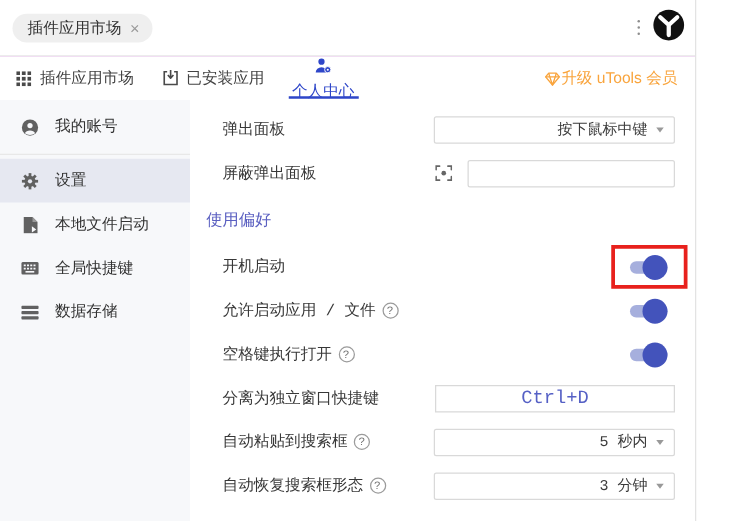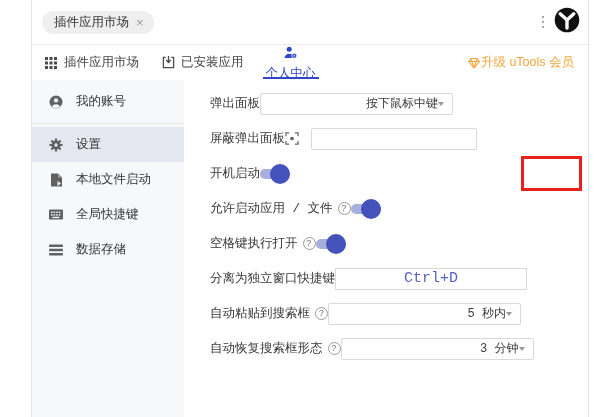--- a/index.html
+++ b/index.html
@@ -1,18 +1,18 @@
 <!DOCTYPE html>
 <html><head>
 <meta charset="utf-8">
 <style>
   * { margin:0; padding:0; box-sizing:border-box; }
   html,body { background:#fff; }
   body { font-family:"Liberation Sans","DejaVu Sans",sans-serif; color:#333; }
-  #app { position:relative; width:556px; height:417px; background:#a21caf; overflow:hidden; outline:1px solid #e3e3e3;margin-left:32px; }
+  #app { position:relative; width:556px; height:417px; background:#a21caf; overflow:hidden; outline:1px solid #e3e3e3; }
 
   
   .topstrip { height:45px; display:flex; align-items:center; justify-content:space-between; border-bottom:1px solid #ececec; padding:0 8px 0 10px; background:#fff; }
   .pill-tab { display:flex; align-items:center; gap:7px; background:#efefef; border-radius:12px; height:23px; padding:0 10px 0 12px; font-size:12.5px; color:#333; cursor:default; }
   .pill-close { color:#9a9a9a; font-size:13px; line-height:1; }
   .top-right { display:flex; align-items:center; gap:7px; }
   .dots { display:flex; flex-direction:column; gap:2.5px; padding:4px 3px; }
   .dots i { width:2.5px; height:2.5px; border-radius:50%; background:#8d8d8d; }
 
   
@@ -26,27 +26,27 @@
   
   .bodywrap { display:flex; height:337px;font-family:Liberation Mono, monospace; }
   .sidebar { width:152px; background:#f7f8fa; flex-shrink:0; }
   .side-item { height:35px; display:flex; align-items:center; gap:13px; padding-left:17px; font-size:12.5px; color:#333; cursor:pointer; }
   .side-item.account { height:43px; }
   .side-item.selected { background:#e6e8f1; }
   .side-divider { border:none; border-top:1px solid #e8e8e8; margin:0 0 3px 0; }
   .sicon { width:14px; height:14px; flex-shrink:0; display:flex; align-items:center; justify-content:center; }
 
   .content { flex:1; background:#fff; padding:6px 16px 0 26px; }
-  .row { height:35px; display:flex; align-items:center; justify-content:flex-start; position:relative; }
+  .row { height:35px; display:flex; align-items:center; justify-content:space-between; position:relative; }
   .row-label { font-size:12.5px; color:#383838; display:flex; align-items:center; white-space:nowrap; }
   .section-title { height:40px; display:flex; align-items:center; font-size:13px; color:#5b60c1; margin-left:-13px; }
 
   .help { display:inline-flex; align-items:center; justify-content:center; width:13px; height:13px; border:1px solid #9b9b9b; border-radius:50%; font-size:9px; color:#777; margin-left:5px; }
 
-  .select { width:193px; height:22px; border:1px solid #d9d9d9; border-radius:2px; display:flex; align-items:center; justify-content:flex-end; padding-right:8px; font-size:12px; color:#3a3a3a; background:#fff; cursor:pointer; }
+  .select { width:193px; height:22px; border:1px solid #d9d9d9; border-radius:2px; display:flex; align-items:center; justify-content:flex-end; gap:7px; padding-right:8px; font-size:12px; color:#3a3a3a; background:#fff; cursor:pointer; }
   .caret { width:0; height:0; border-left:3.5px solid transparent; border-right:3.5px solid transparent; border-top:4.5px solid #999; }
 
   .text-input { width:166px; height:22px; border:1px solid #d9d9d9; border-radius:2px; font-size:12px; padding:0 6px; color:#3a3a3a; outline:none; font-family:inherit; }
   .hotkey-input { width:192px; height:22px; border:1px solid #d9d9d9; border-radius:0; font-size:15px; text-align:center; color:#5560c5; outline:none; font-family:inherit; background:#fff; }
 
   .block-ctrl { display:flex; align-items:center; gap:12px; }
 
   .toggle { position:relative; width:30px; height:20px; margin-right:6px; cursor:pointer; flex-shrink:0; }
   .toggle .track { position:absolute; left:0; top:5px; width:30px; height:10px; border-radius:5px; background:#a6afdd; }
   .toggle .knob { position:absolute; right:0; top:0; width:20px; height:20px; border-radius:50%; background:#4353bb; }
@@ -216,20 +216,21 @@
               <path d="M11 1.5 H14 V4.5"></path>
               <path d="M14 10.5 V13.5 H11"></path>
               <path d="M4 13.5 H1 V10.5"></path>
               <circle cx="7.5" cy="7.5" r="2" fill="#666" stroke="none"></circle>
             </svg>
           </span>
           <input class="text-input" value="" style="">
         </div>
       </div>
 
+      <div class="section-title">使用偏好</div>
 
       <div class="row">
         <span class="row-label">开机启动</span>
         <div class="toggle on">
           <span class="track"></span>
             <span class="knob"></span>
         </div>
         <div class="red-annotation"></div>
       </div>
 

